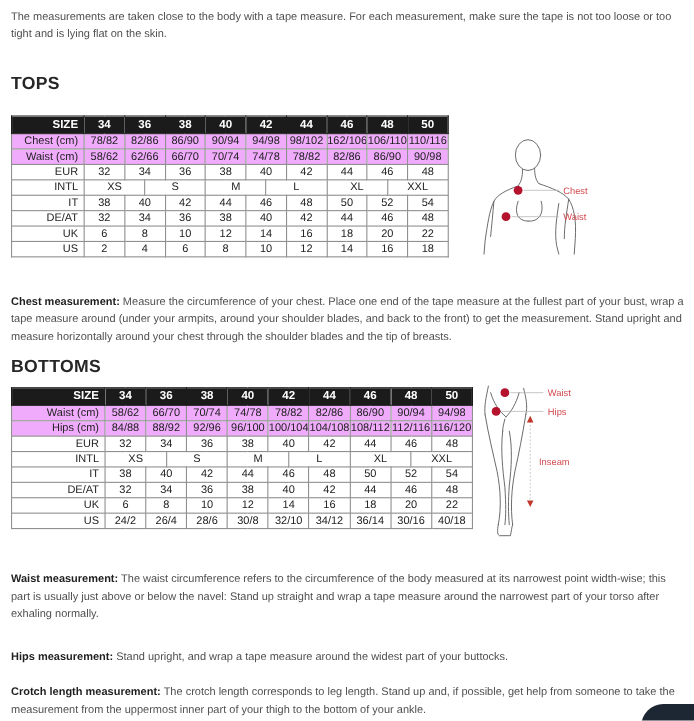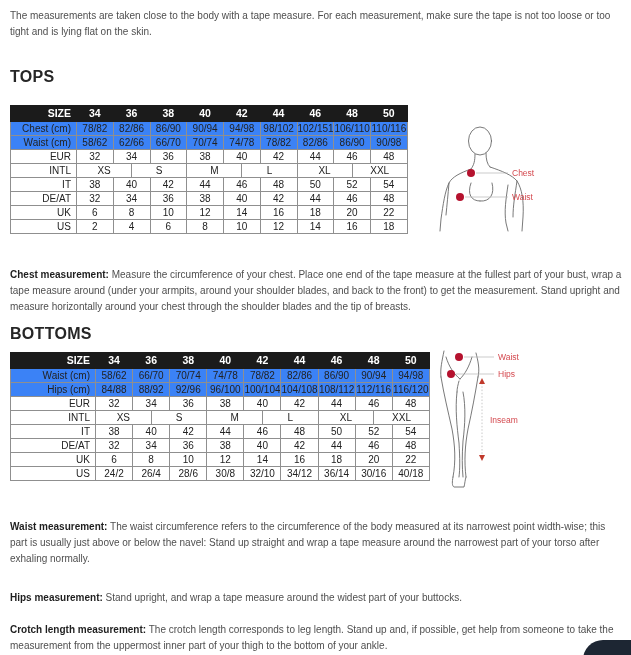--- a/index.html
+++ b/index.html
@@ -29,21 +29,21 @@
   th,td{
     border:1px solid #8f8f8f;text-align:center;padding:1px 0;
     font-weight:normal;font-size:10px;line-height:11px;color:#222;
     white-space:nowrap;overflow:hidden;
   }
   thead th{
     background:#1b1b1b;color:#ffffff;font-weight:bold;
     border-color:#1b1b1b;font-size:10.5px;padding:2px 0;
   }
   th.lbl{text-align:right;padding-right:5px;}
-  tr.shaded th,tr.shaded td{background:#3b82f6;}
+  tr.shaded th,tr.shaded td{background:#f0abfc;}
   .fig-label{font-size:8.5px;fill:#d4494f;font-family:"Liberation Sans",sans-serif;}
   .sketch{fill:none;stroke:#6a6a6a;stroke-width:.9;stroke-linecap:round;}
   .leader{stroke:#b5b5b5;stroke-width:.7;}
   #chat-button{
     position:absolute;left:583px;top:640px;width:86px;height:40px;
     border-radius:20px;background:#1d2633;border:none;cursor:pointer;
   }
 </style>
 </head>
 <body>
@@ -91,21 +91,21 @@
       </thead>
       <tbody>
         <tr class="shaded">
           <th class="lbl">Chest (cm)</th>
           <td colspan="2">78/82</td>
           <td colspan="2">82/86</td>
           <td colspan="2">86/90</td>
           <td colspan="2">90/94</td>
           <td colspan="2">94/98</td>
           <td colspan="2">98/102</td>
-          <td colspan="2">102/151</td>
+          <td colspan="2">162/106</td>
           <td colspan="2">106/110</td>
           <td colspan="2">110/116</td>
         </tr>
         <tr class="shaded">
           <th class="lbl">Waist (cm)</th>
           <td colspan="2">58/62</td>
           <td colspan="2">62/66</td>
           <td colspan="2">66/70</td>
           <td colspan="2">70/74</td>
           <td colspan="2">74/78</td>

